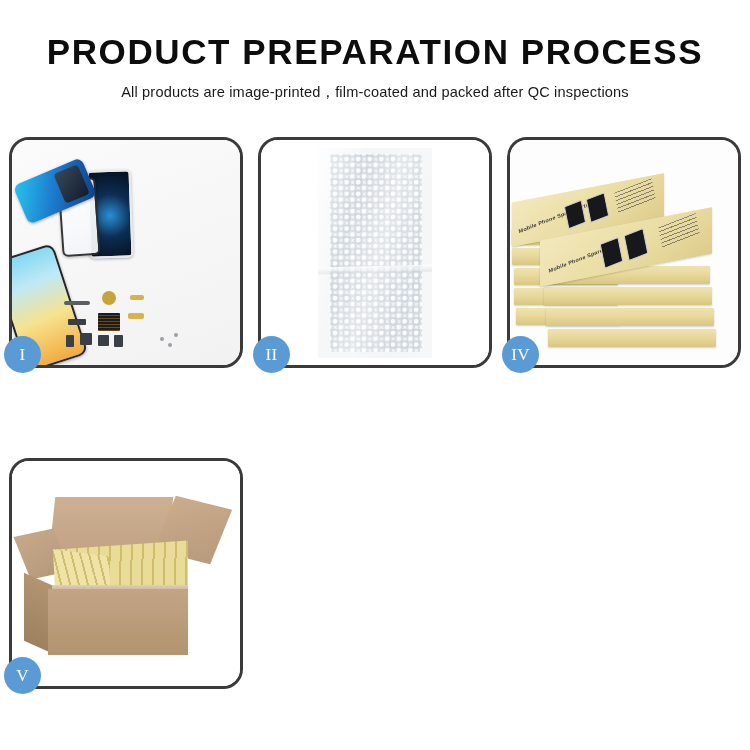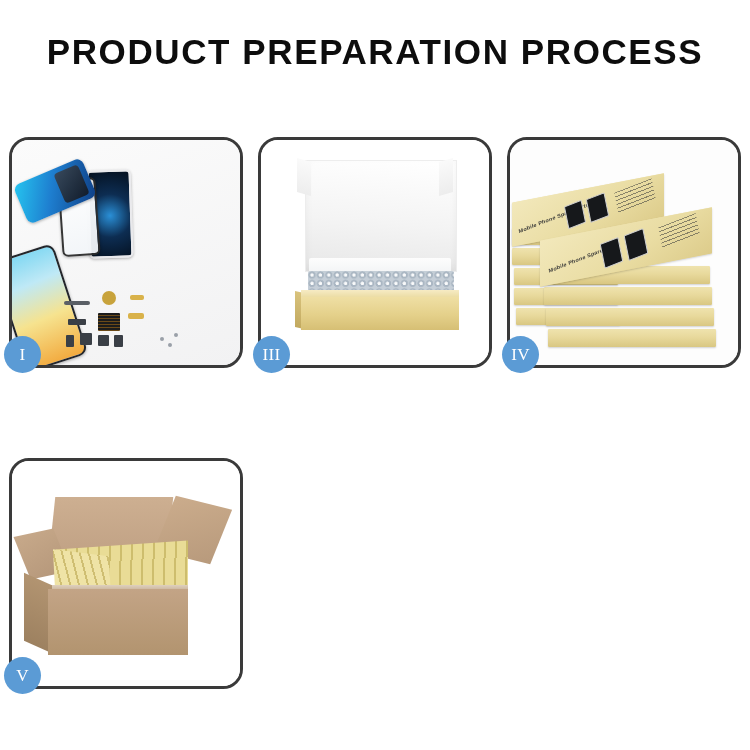--- a/index.html
+++ b/index.html
@@ -347,20 +347,21 @@
     position:absolute; left:18px; top:24px; width:40px; height:36px;
     background: linear-gradient(140deg, rgba(255,255,255,.9), rgba(255,255,255,0));
     transform: rotate(-14deg);
   }
 </style>
 </head>
 <body>
 
 <div class="header">
   <div class="title">PRODUCT PREPARATION PROCESS</div>
+  <div class="subtitle">All products are image-printed，film-coated and packed after QC inspections</div>
 </div>
 
 <div class="grid">
 
   <div class="panel">
     <div class="panel-inner p1">
       <div class="phone-fan">
 
         <div class="ph ph-front"></div>
         <div class="ph ph-glass"></div>
@@ -380,35 +381,31 @@
         <div class="pt" style="left:34px;top:46px;width:11px;height:11px;"></div>
         <div class="pt" style="left:50px;top:46px;width:9px;height:12px;"></div>
         <div class="pt screw" style="left:96px;top:48px;width:4px;height:4px;"></div>
         <div class="pt screw" style="left:104px;top:54px;width:4px;height:4px;"></div>
         <div class="pt screw" style="left:110px;top:44px;width:4px;height:4px;"></div>
       </div>
     </div>
     <div class="badge">I</div>
   </div>
 
-
   <div class="panel">
-    <div class="panel-inner p3">
-      <div class="b3-lid"></div>
-      <div class="b3-lid-flapL"></div>
-      <div class="b3-lid-flapR"></div>
-      <div class="b3-foam"></div>
-      <div class="b3-bubbles"></div>
-      <div class="b3-base-left"></div>
-      <div class="b3-base-right"></div>
-      <div class="b3-base-top"></div>
-      <div class="b3-base-front"></div>
+    <div class="panel-inner p2">
+      <div class="wrap-sheet">
+        <div class="bubbles"></div>
+        <div class="wrap-fold"></div>
+        <div class="wrap-sheen"></div>
+      </div>
     </div>
-    <div class="badge">III</div>
+    <div class="badge">II</div>
   </div>
+
 
   <div class="panel">
     <div class="panel-inner p4">
       <div class="stack">
 
         <div class="sbox" style="left:0px;  top:62px;  width:104px; height:17px;"></div>
         <div class="sbox" style="left:0px;  top:82px;  width:104px; height:17px;"></div>
         <div class="sbox" style="left:2px;  top:102px; width:104px; height:17px;"></div>
         <div class="sbox" style="left:2px;  top:122px; width:104px; height:17px;"></div>
         <div class="sbox" style="left:4px;  top:142px; width:104px; height:17px;"></div>

